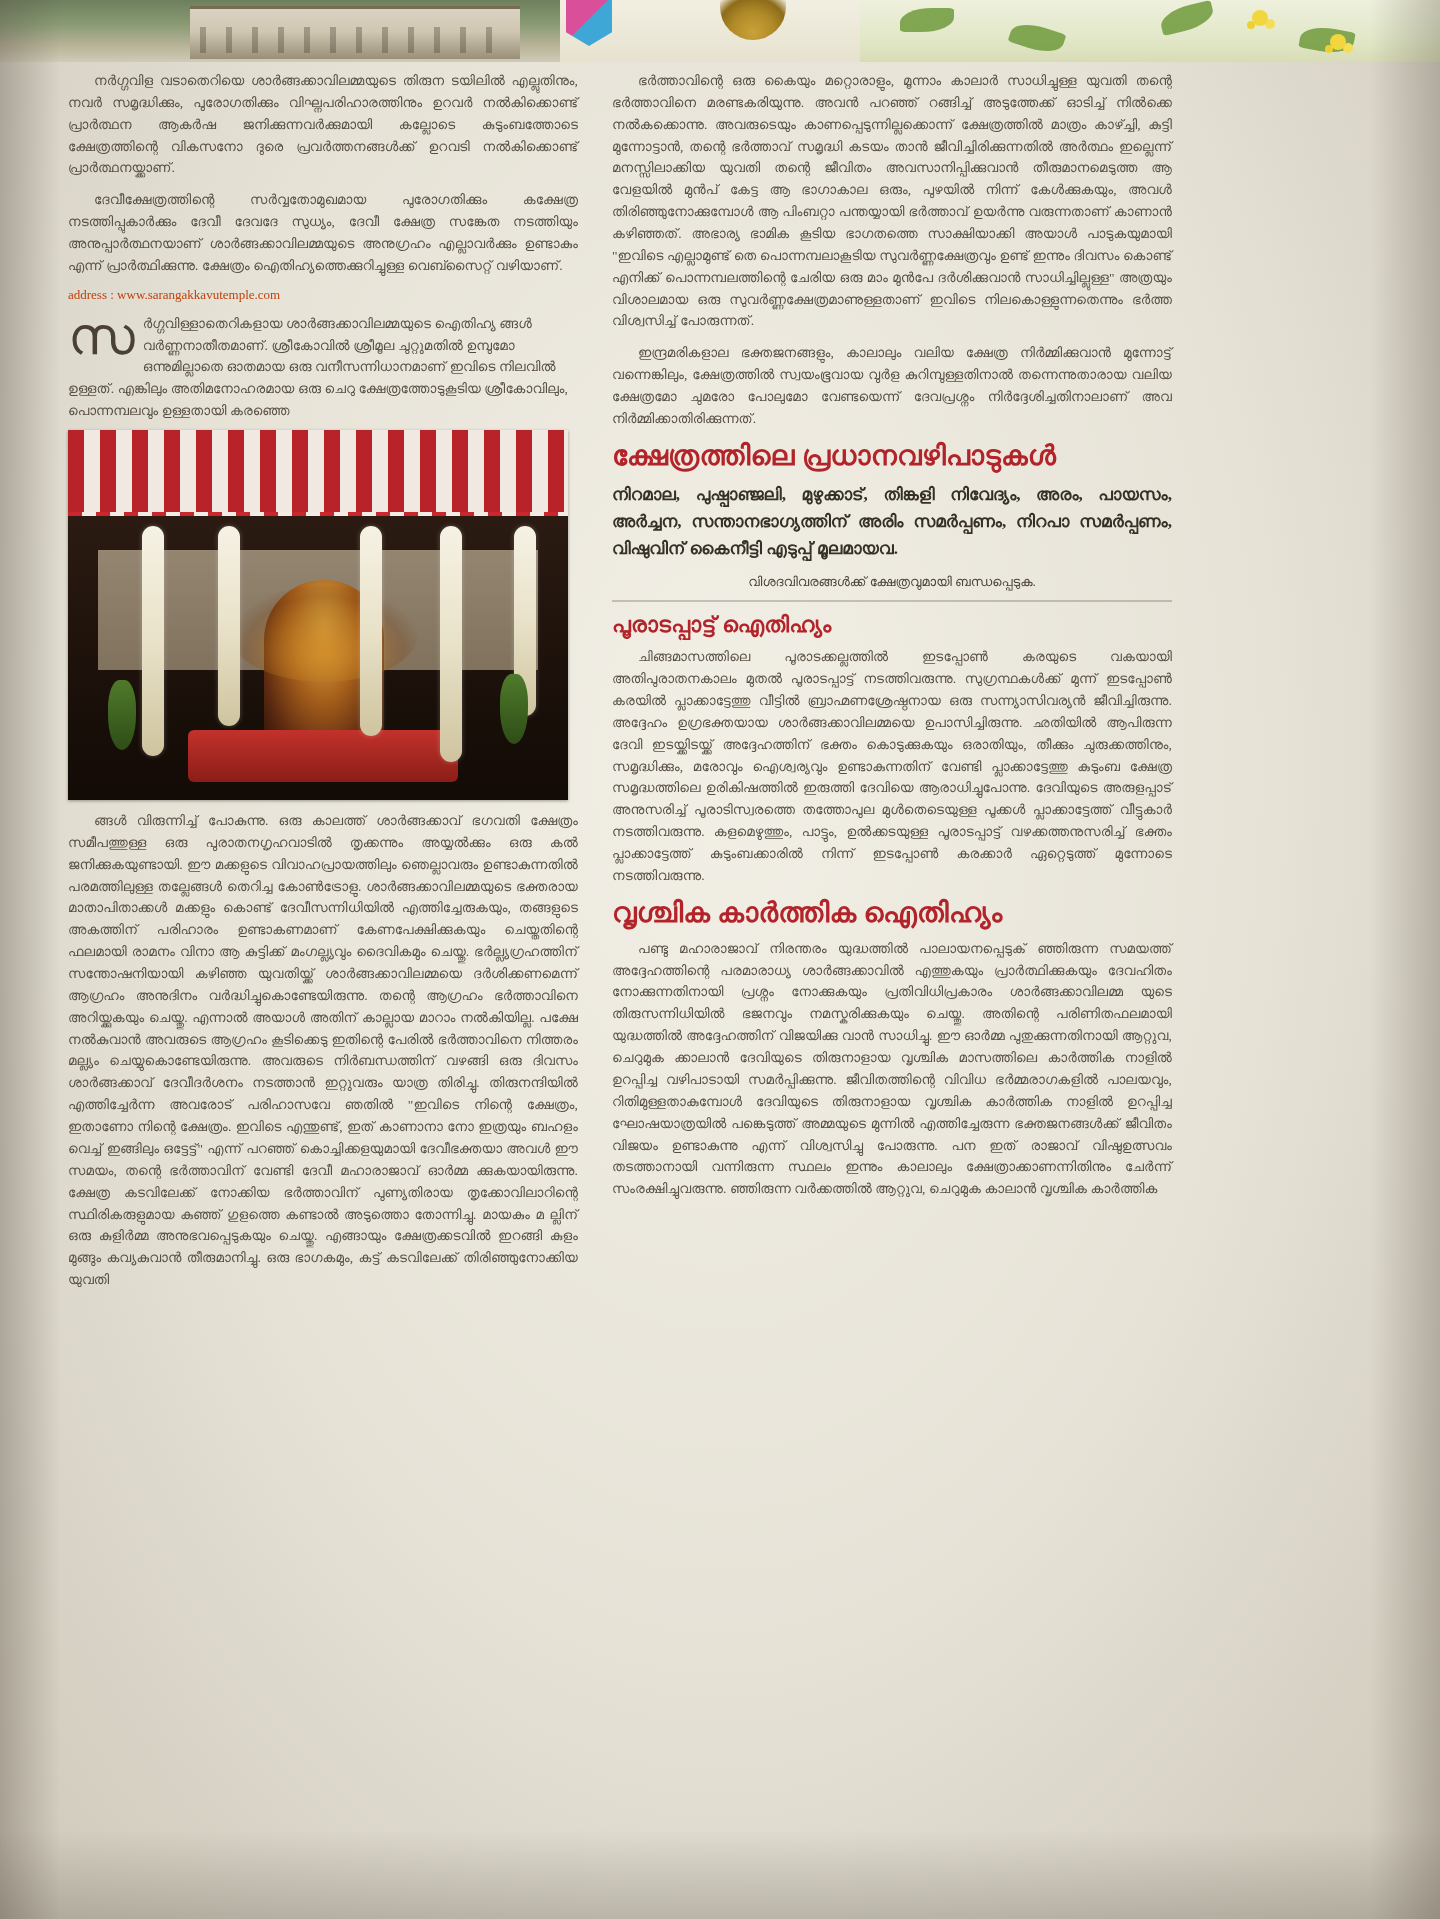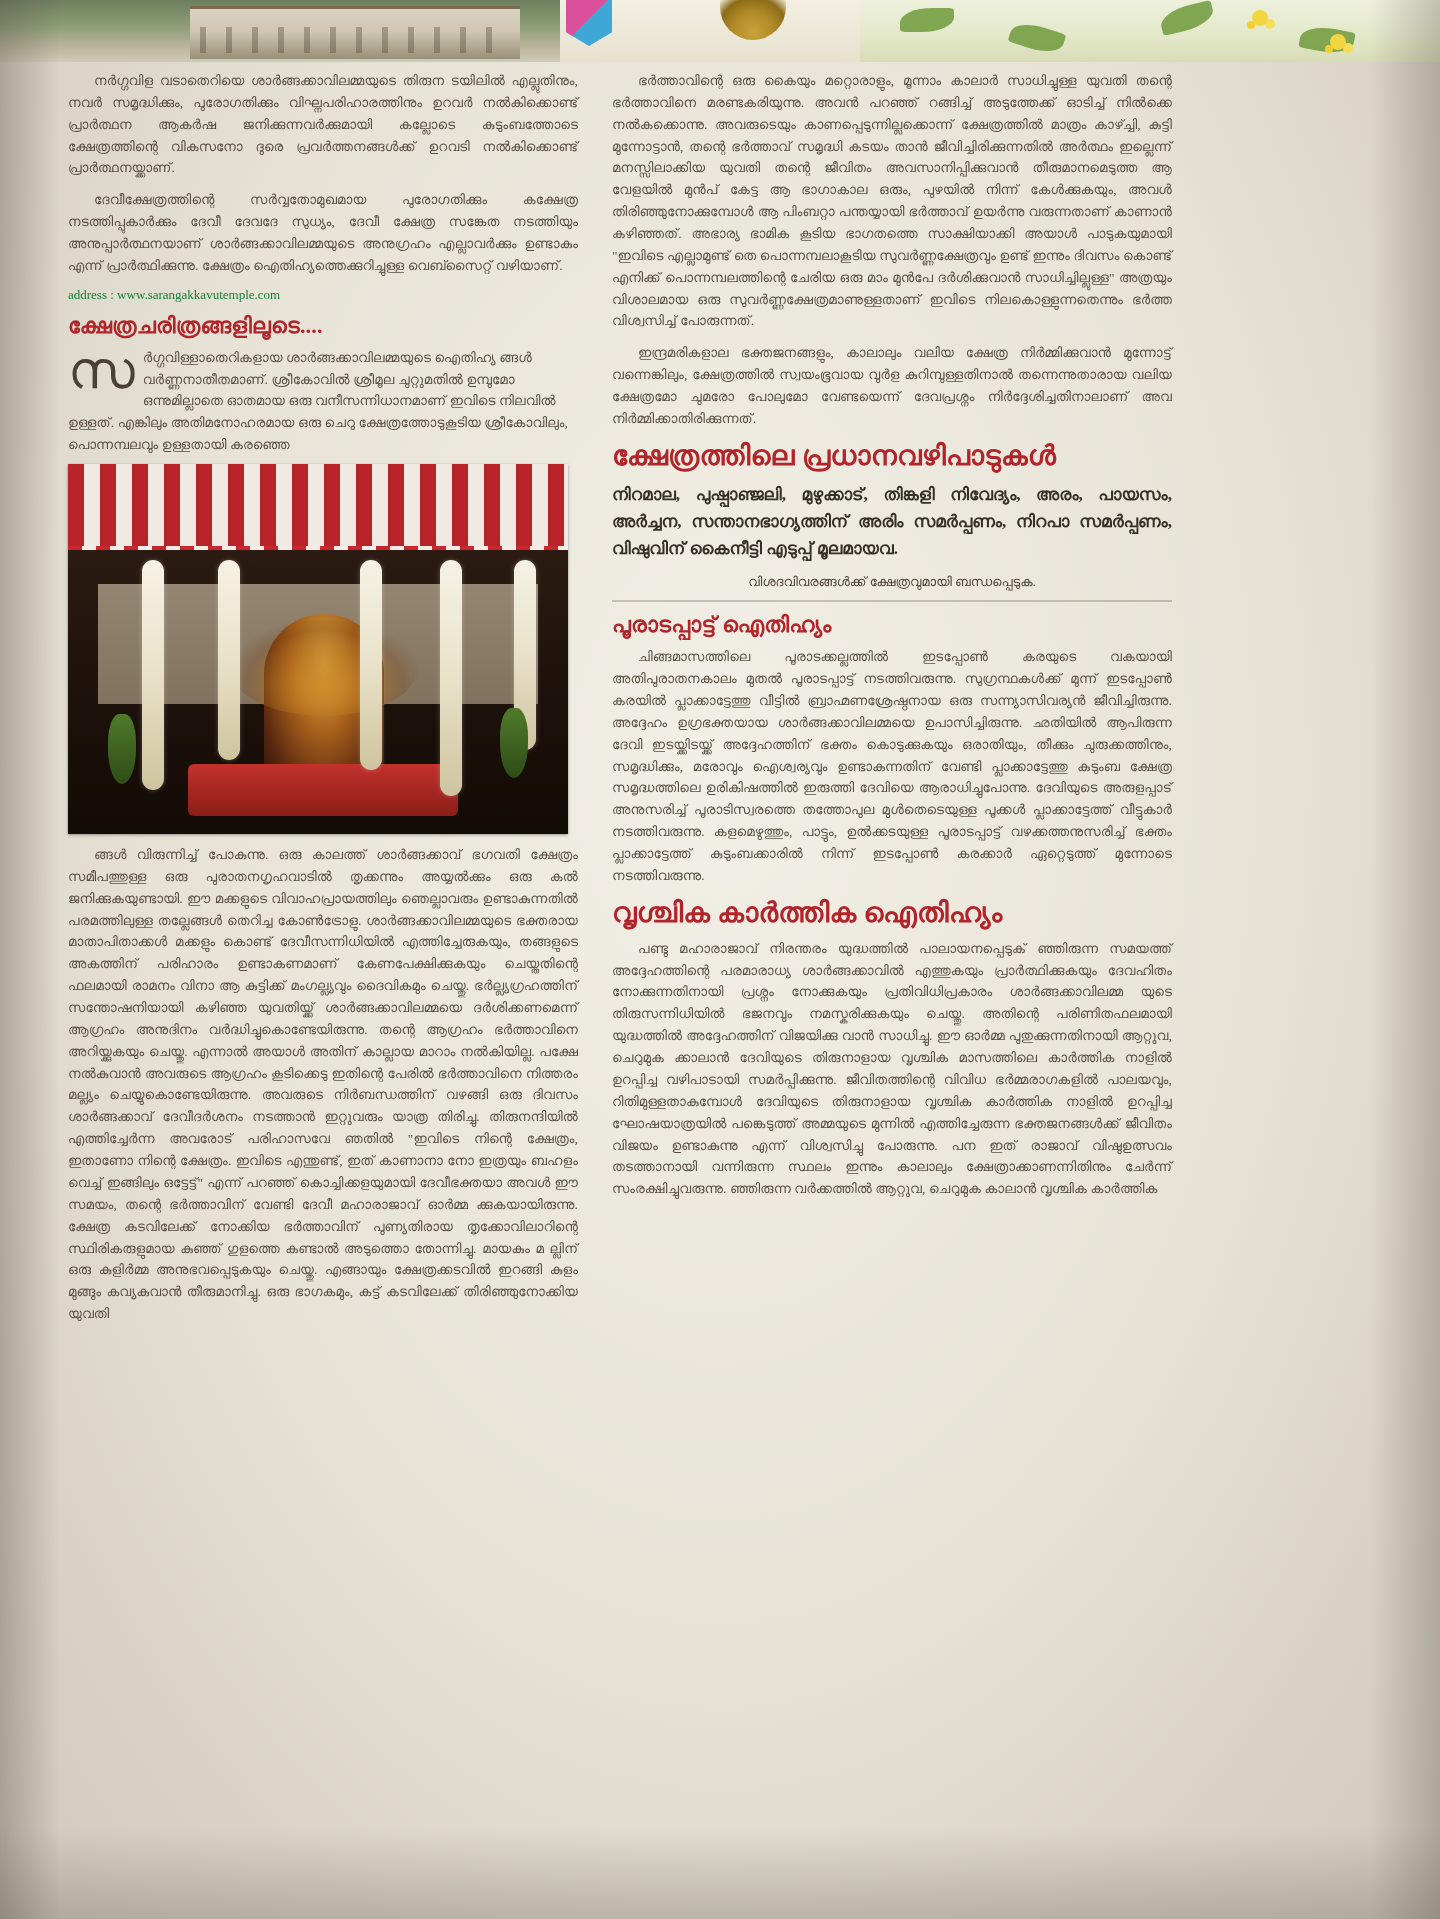--- a/index.html
+++ b/index.html
@@ -116,21 +116,21 @@
     line-height: 1.62;
     text-align: justify;
     letter-spacing: 0.1px;
     opacity: 0.92;
   }
   .ml.p { margin: 0 0 10px 0; text-indent: 26px; }
 
   .addr {
     font-family: "Liberation Serif", serif;
     font-size: 13px;
-    color: #15803d;
+    color: #c2410c;
     margin: 4px 0 10px 0;
   }
 
   h2.section {
     font-family: "Liberation Serif", serif;
     color: #b3242a;
     font-size: 22px;
     font-weight: bold;
     margin: 8px 0 8px 0;
     letter-spacing: 0.2px;
@@ -269,21 +269,20 @@
     </div>
   </div>
 
   <div class="col col-left">
 
     <p class="ml p">നർഗ്ഗവിള വടാതെറിയെ ശാർങ്ങക്കാവിലമ്മയുടെ തിരുന ടയിലിൽ എല്ലുതിനും, നവർ സമൃദ്ധിക്കും, പുരോഗതിക്കും വിഘ്നപരിഹാരത്തിനും ഉറവർ നൽകിക്കൊണ്ട് പ്രാർത്ഥന ആകർഷ ജനിക്കുന്നവർക്കുമായി കല്ലോടെ കുടുംബത്തോടെ ക്ഷേത്രത്തിന്റെ വികസനോ ദുരെ പ്രവർത്തനങ്ങൾക്ക് ഉറവടി നൽകിക്കൊണ്ട് പ്രാർത്ഥനയ്ക്കാണ്.</p>
     <p class="ml p">ദേവീക്ഷേത്രത്തിന്റെ സർവ്വതോമുഖമായ പുരോഗതിക്കും കക്ഷേത്ര നടത്തിപ്പുകാർക്കും ദേവീ ദേവദേ സുധ്യം, ദേവീ ക്ഷേത്ര സങ്കേത നടത്തിയും അനുപ്പാർത്ഥനയാണ് ശാർങ്ങക്കാവിലമ്മയുടെ അനുഗ്രഹം എല്ലാവർക്കും ഉണ്ടാകും എന്ന് പ്രാർത്ഥിക്കുന്നു. ക്ഷേത്രം ഐതിഹ്യത്തെക്കുറിച്ചുള്ള വെബ്സൈറ്റ് വഴിയാണ്.</p>
 
     <div class="addr">address : www.sarangakkavutemple.com</div>
 
-    <h2 class="section">ക്ഷേത്രചരിത്രങ്ങളിലൂടെ....</h2>
 
     <div class="dropcap-para">
       <span class="dropcap">സ</span>
       <span class="ml">ർഗ്ഗവിള്ളാതെറികളായ ശാർങ്ങക്കാവിലമ്മയുടെ ഐതിഹ്യ ങ്ങൾ വർണ്ണനാതീതമാണ്. ശ്രീകോവിൽ ശ്രീമൂല ചുറ്റുമതിൽ ഉമ്പുമോ ഒന്നുമില്ലാതെ ഓതമായ ഒരു വനീസന്നിധാനമാണ് ഇവിടെ നിലവിൽ ഉള്ളത്. എങ്കിലും അതിമനോഹരമായ ഒരു ചെറു ക്ഷേത്രത്തോടുകൂടിയ ശ്രീകോവിലും, പൊന്നമ്പലവും ഉള്ളതായി കരഞ്ഞെ</span>
     </div>
 
     <div class="photo">
       <div class="ph-canopy"></div>
       <div class="ph-wall"></div>
       <div class="ph-panel"></div>

